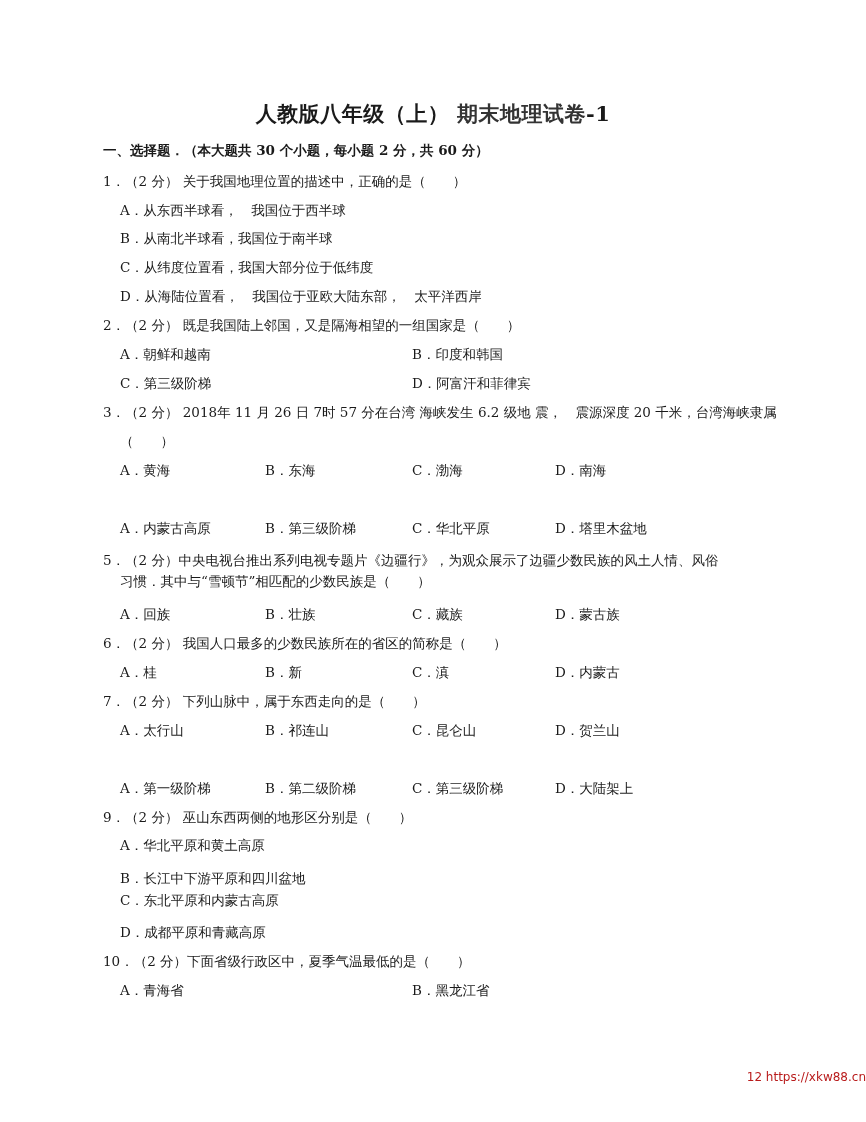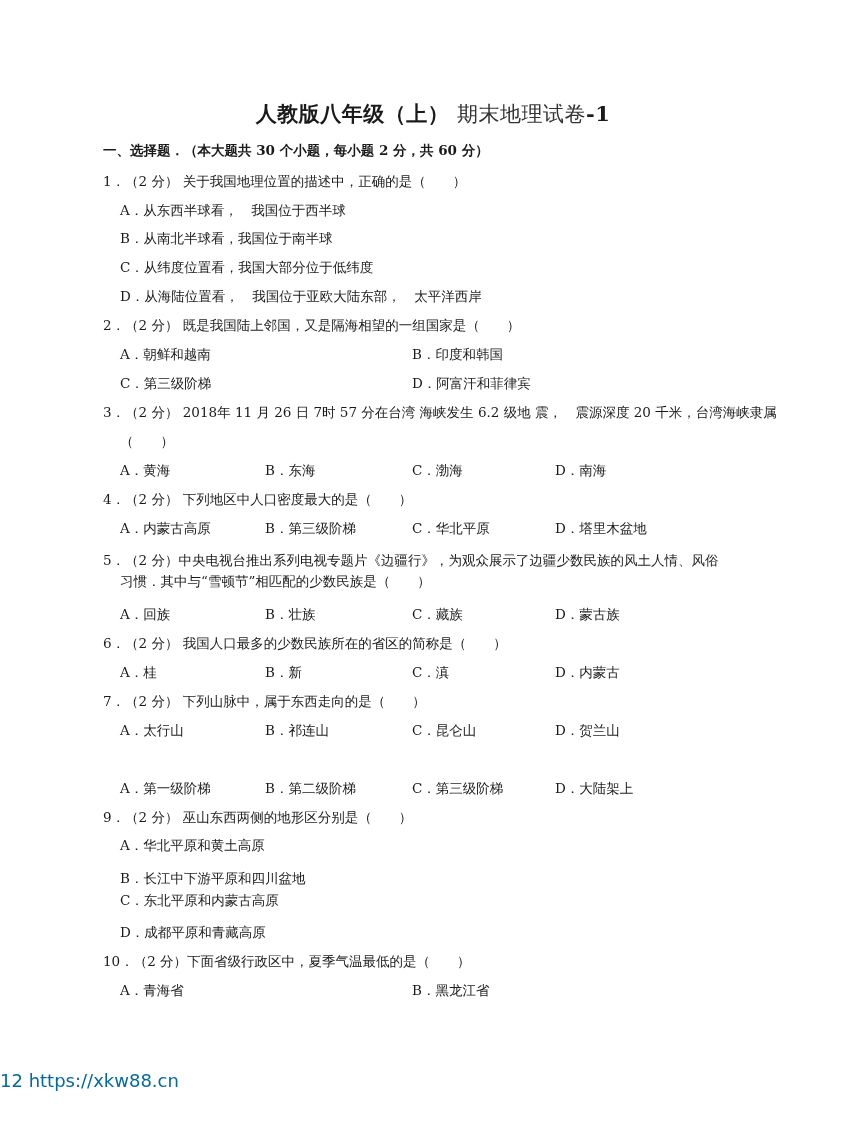--- a/index.html
+++ b/index.html
@@ -1,26 +1,26 @@
 <!DOCTYPE html>
 <html><head>
 <meta charset="utf-8">
 <style>
   html, body { margin: 0; padding: 0; background: #ffffff; }
   body { width: 866px; height: 1122px; position: relative; overflow: hidden;
          font-family: "DejaVu Serif", "Liberation Serif", serif; color: #1a1a1a; }
   .page { position: absolute; left: 0; top: 0; width: 866px; height: 1122px; }
   .title { position: absolute; top: 100px; left: 0; width: 866px; text-align: center;
            font-size: 21px; font-weight: bold; letter-spacing: 0.5px; }
-  .title .light { font-weight: normal; color: #333; }
+  .title .light { font-weight: bold; color: #333; }
   .section { position: absolute; left: 103px; top: 142px; font-size: 13.5px; font-weight: bold; }
   .line { position: absolute; font-size: 13.5px; white-space: nowrap; line-height: 20px; }
   .q { left: 103px; }
-  .footer { position: absolute; top: 1070px; left: 0; width: 866px; text-align: left;
-            font-family: "DejaVu Sans", "Liberation Sans", sans-serif; font-size: 18px; color: #0369a1; }
+  .footer { position: absolute; top: 1070px; left: 0; width: 866px; text-align: right;
+            font-family: "DejaVu Sans", "Liberation Sans", sans-serif; font-size: 12px; color: #b91c1c; }
 </style>
 </head>
 <body>
 
 <div class="page">
 
   <div class="title">
     <span>人教版八年级（上）</span>
     <span class="light">期末地理试卷</span><span>-1</span>
   </div>
@@ -48,24 +48,20 @@
   <div class="line q" style="top:402px">
     <span>3．</span><span>（2 分）</span>
     <span>2018年 11 月 26 日 7时 57 分在台湾 海峡发生 6.2 级地 震，　震源深度 20 千米，台湾海峡隶属</span>
   </div>
   <div class="line" style="left:120px;top:431px">（　　）</div>
   <div class="line" style="left:120px;top:460px">A．黄海</div>
   <div class="line" style="left:265px;top:460px">B．东海</div>
   <div class="line" style="left:412px;top:460px">C．渤海</div>
   <div class="line" style="left:555px;top:460px">D．南海</div>
 
-  <div class="line q" style="top:489px">
-    <span>4．</span><span>（2 分）</span>
-    <span>下列地区中人口密度最大的是（　　）</span>
-  </div>
   <div class="line" style="left:120px;top:518px">A．内蒙古高原</div>
   <div class="line" style="left:265px;top:518px">B．第三级阶梯</div>
   <div class="line" style="left:412px;top:518px">C．华北平原</div>
   <div class="line" style="left:555px;top:518px">D．塔里木盆地</div>
 
   <div class="line q" style="top:550px">
     <span>5．</span><span>（2 分）</span><span>中央电视台推出系列电视专题片《边疆行》，为观众展示了边疆少数民族的风土人情、风俗</span>
   </div>
   <div class="line" style="left:120px;top:571px">习惯．其中与“雪顿节”相匹配的少数民族是（　　）</div>
   <div class="line" style="left:120px;top:604px">A．回族</div>

